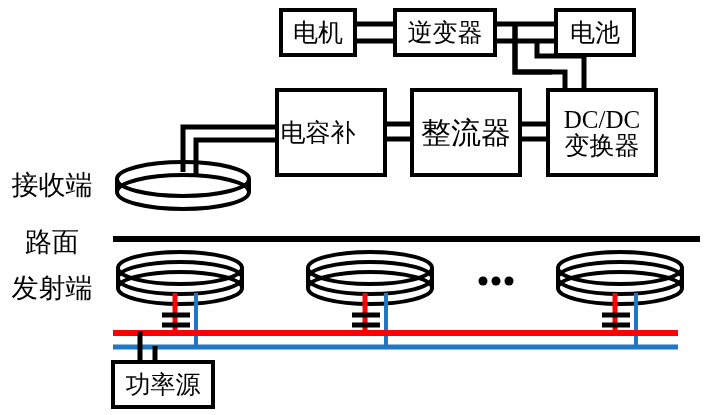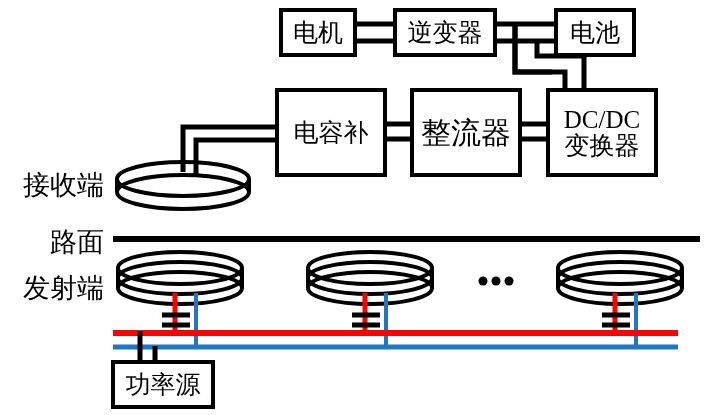--- a/index.html
+++ b/index.html
@@ -33,21 +33,21 @@
     font-family: "Liberation Serif", "DejaVu Serif", serif;
     line-height: 1.04;
     pointer-events: none;
     white-space: pre;
   }
   .side-label {
     position: absolute;
     color: #000000;
     font-family: "Liberation Serif", "DejaVu Serif", serif;
     white-space: pre;
-    text-align: right;
+    text-align: center;
   }
 </style>
 </head>
 <body>
 
 <div id="root">
 
   <svg id="svg-layer" viewBox="0 0 715 415">
 
     <rect x="281" y="10" width="74" height="45" fill="#ffffff" stroke="#000000" stroke-width="4"></rect>
@@ -162,21 +162,21 @@
   </div>
 
   <div class="box-label" style="left:395px; top:10px; width:100px; height:45px; font-size:25px;">
     <span>逆变器</span>
   </div>
 
   <div class="box-label" style="left:556px; top:10px; width:78px; height:45px; font-size:25px;">
     <span>电池</span>
   </div>
 
-  <div class="box-label" style="left:277px; top:90px; width:108px; height:85px; font-size:25px;gap:34px;">
+  <div class="box-label" style="left:264px; top:90px; width:108px; height:85px; font-size:25px;gap:34px;">
     <span>电容补</span>
   </div>
 
   <div class="box-label" style="left:412px; top:90px; width:108px; height:85px; font-size:30px;">
     <span>整流器</span>
   </div>
 
   <div class="box-label" style="left:548px; top:90px; width:108px; height:85px; font-size:25px;">
     <span>DC/DC</span>
     <span>变换器</span>

